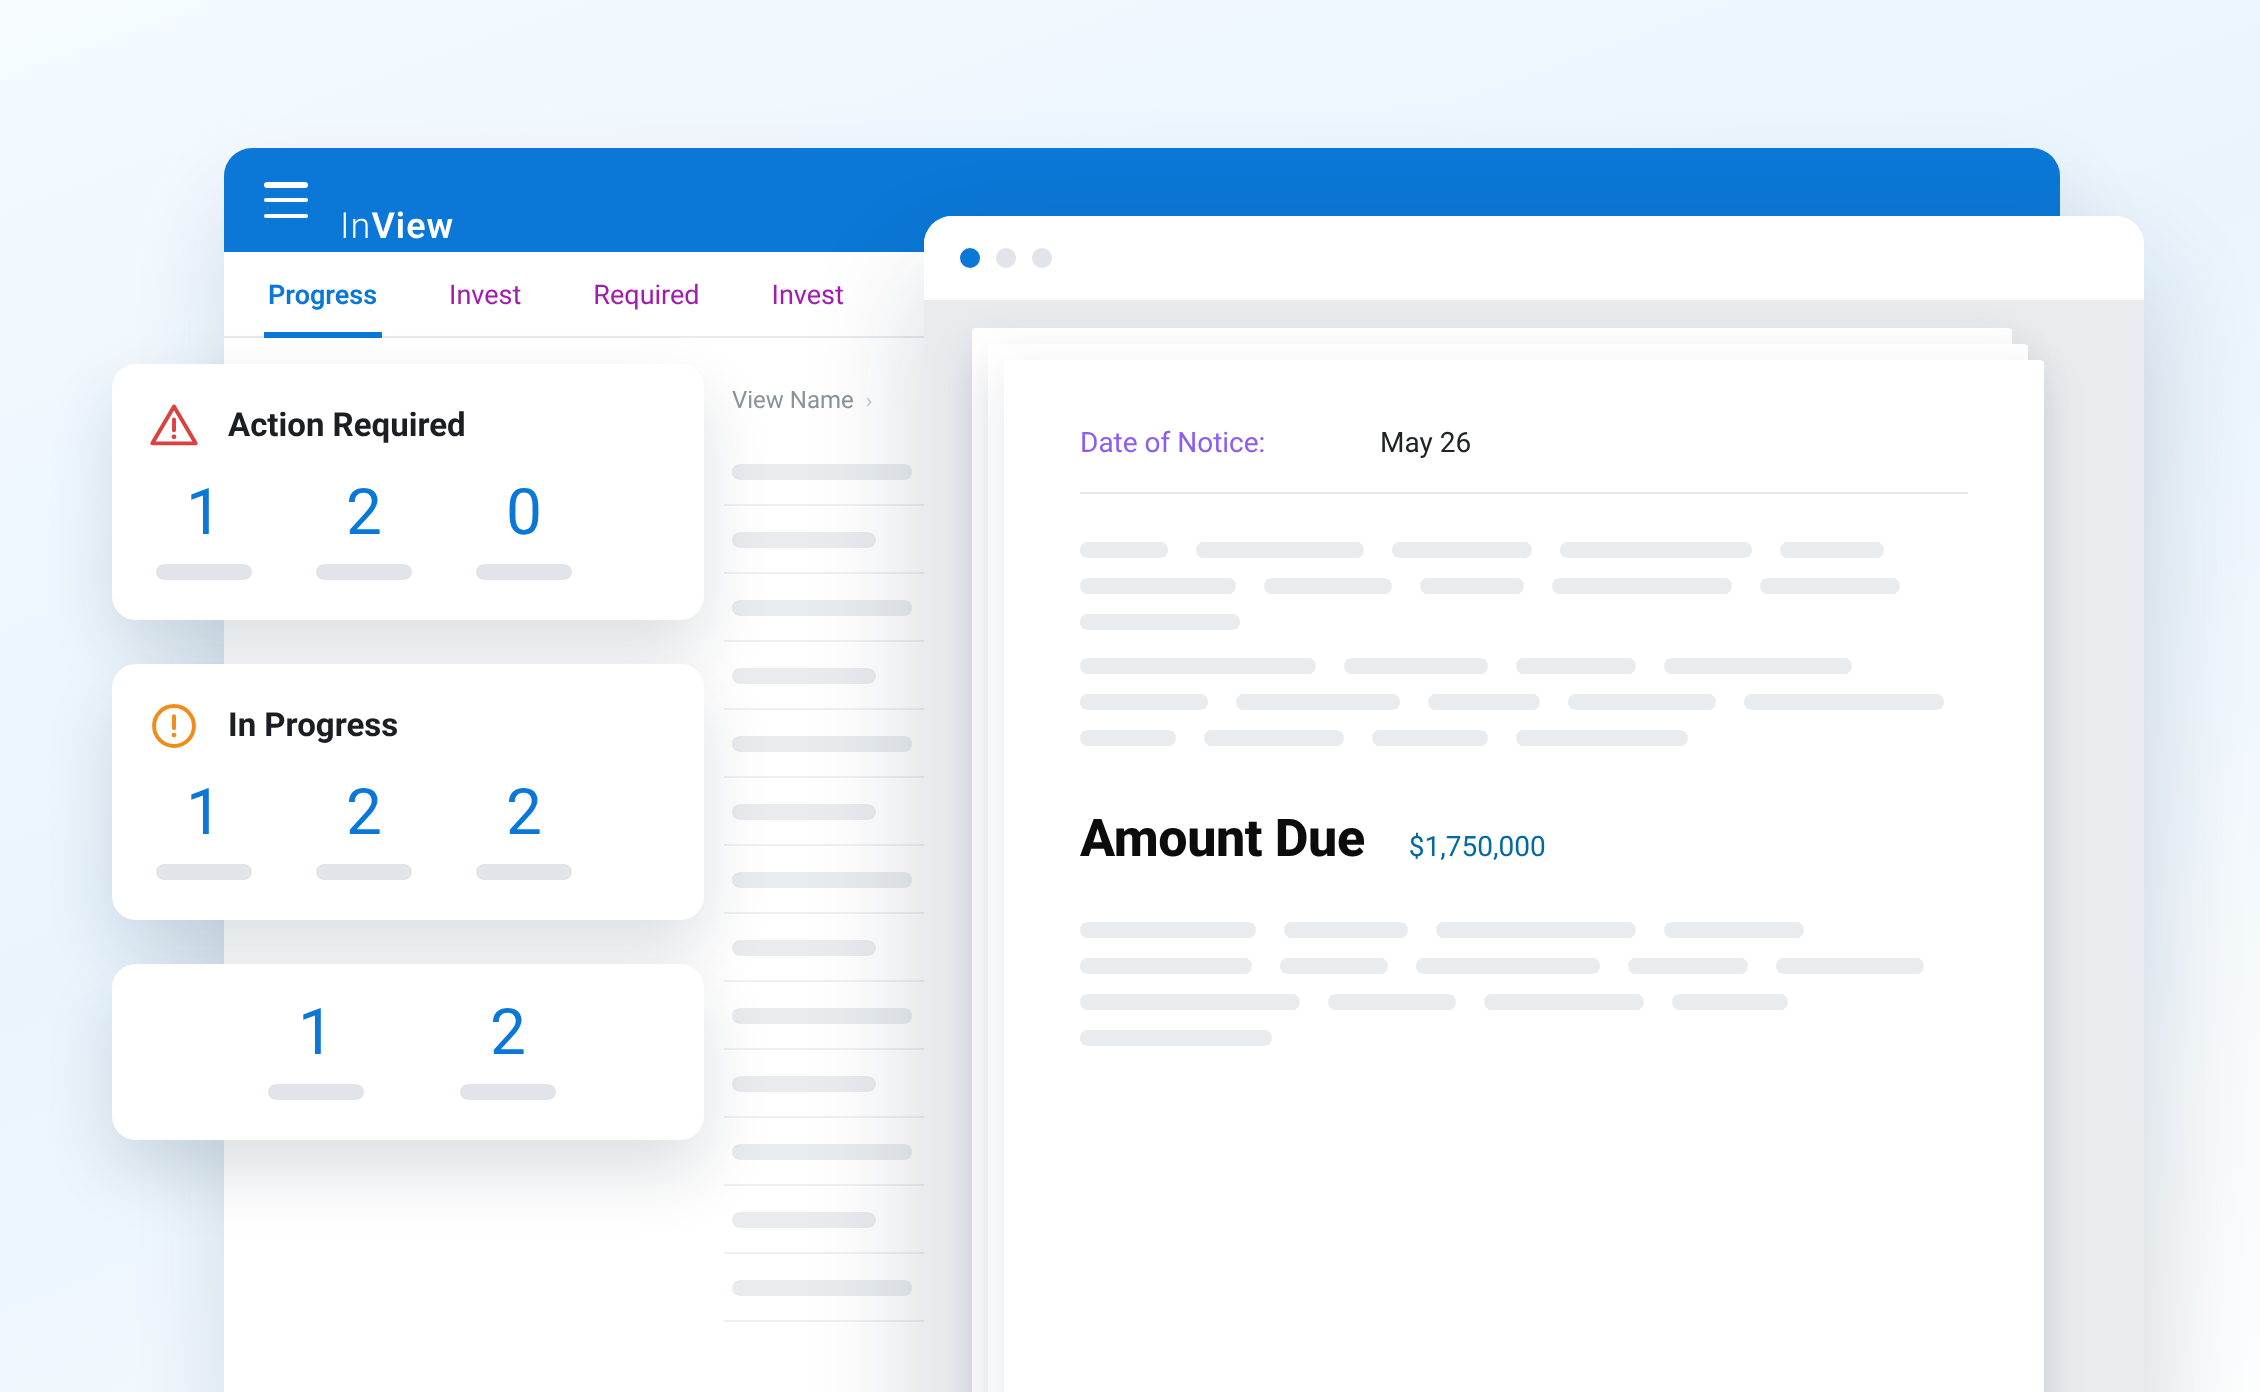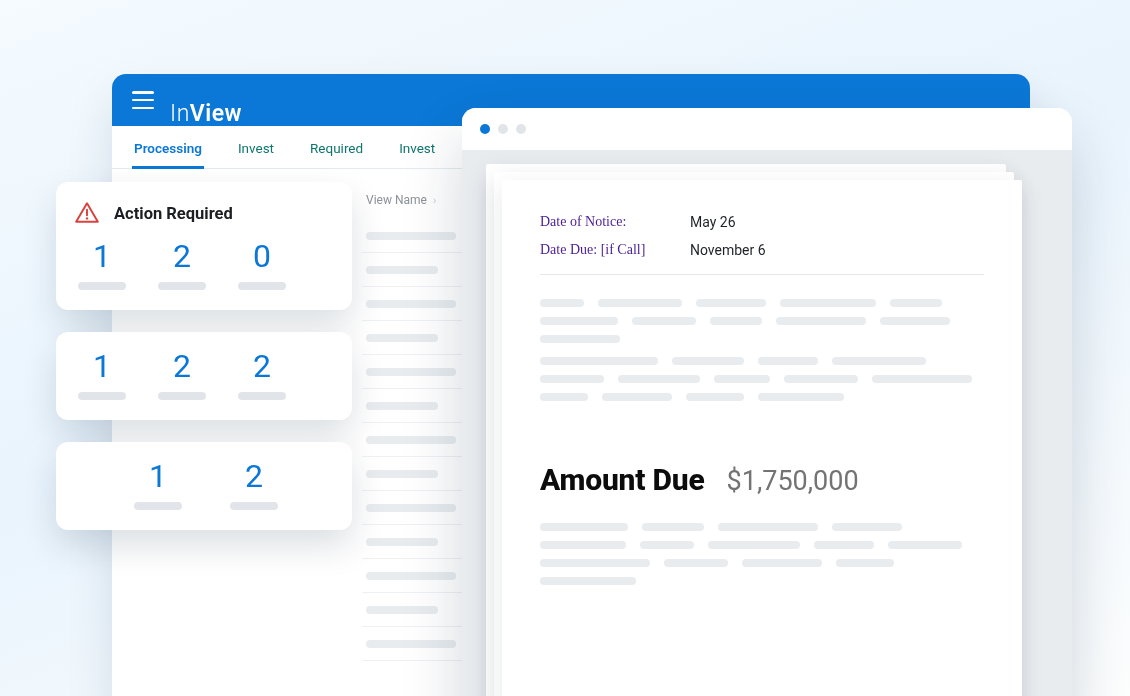--- a/index.html
+++ b/index.html
@@ -31,31 +31,31 @@
     align-items: center;
     padding: 0 20px;
     color: #fff;
   }
   .hamburger {
     width: 22px; height: 18px;
     display: inline-flex; flex-direction: column; justify-content: space-between;
     margin-right: 16px;
   }
   .hamburger span { display:block; height:2.5px; width:100%; background:#fff; border-radius:2px; }
-  .brand { font-weight:300; font-size:23px; letter-spacing:.5px;margin-top:26px; }
+  .brand { font-weight:300; font-size:18px; letter-spacing:.5px;margin-top:26px; }
   .brand b { font-weight:600; }
 
   .tabs {
     display:flex; gap:32px; padding: 0 20px; border-bottom:1px solid #e5eaef;
     background:#fff;
   }
   .tab {
     padding: 14px 2px 12px;
     font-size:13.5px;
-    color:#0f766e;
+    color:#a21caf;
     position:relative;
     cursor:pointer;
   }
   .tab.active { color:#0b77d6; font-weight:600; }
   .tab.active::after {
     content:""; position:absolute; left:0; right:0; bottom:-1px;
     height:3px; background:#0b77d6;
   }
 
   .content {
@@ -97,27 +97,27 @@
   }
   .page {
     position:absolute; background:#fff; border-radius:2px;
     box-shadow: 0 8px 24px rgba(10,33,60,.10);
   }
   .page.p3 { top:-16px; left:-16px; width:520px; height:640px; }
   .page.p2 { top:-8px;  left:-8px;  width:520px; height:640px; }
   .page.p1 { top:0;     left:0;     width:520px; height:640px; padding: 34px 38px; }
 
   .field-row { display:flex; gap:28px; font-size:14px; color:#1f2328; margin-bottom:12px;}
-  .field-row .lbl { color:#4c1d95; min-width:122px;font-family:Liberation Serif, serif;}
+  .field-row .lbl { color:#8b5cf6; min-width:122px;}
   .hr { border:0; border-top:1px solid #e4e8ec; margin:16px 0 24px;}
   .sk { height:8px; background:#e8ecef; border-radius:4px; display:inline-block;}
   .sk-row { display:flex; flex-wrap:wrap; gap:10px 14px; margin-bottom:14px;}
   .amount-row { display:flex; align-items:baseline; gap:22px; margin:32px 0 26px;}
-  .amount-lbl { font-size:30px; font-weight:800; color:#0c0c0c; letter-spacing:-.2px;margin-top:29px;}
-  .amount-val { font-size:27px; color:#737373;}
+  .amount-lbl { font-size:26px; font-weight:800; color:#0c0c0c; letter-spacing:-.2px;}
+  .amount-val { font-size:14px; color:#0369a1;}
 
   
   .cards {
     position:absolute; top:182px; left:56px; width:296px;
     display:flex; flex-direction:column; gap:22px;
   }
   .card {
     background:#fff; border-radius:12px;
     box-shadow: 0 16px 34px rgba(10,33,60,.14);
     padding: 18px 18px 20px;
@@ -143,21 +143,21 @@
       <span></span>
         <span></span>
         <span></span>
     </span>
     <span class="brand">
       <span>In</span><b>View</b>
     </span>
   </div>
 
   <div class="tabs">
-    <div class="tab active">Processing</div>
+    <div class="tab active">Progress</div>
     <div class="tab">Invest</div>
     <div class="tab">Required</div>
     <div class="tab">Invest</div>
   </div>
 
   <div class="content">
     <div class="col-header">
       <span>View Name</span>
       <span class="chev">›</span>
     </div>
@@ -213,24 +213,20 @@
   </div>
 
   <div class="page-stack">
     <div class="page p3"></div>
     <div class="page p2"></div>
     <div class="page p1">
 
       <div class="field-row">
         <span class="lbl">Date of Notice:</span>
         <span>May 26</span>
-      </div>
-      <div class="field-row">
-        <span class="lbl">Date Due: [if Call]</span>
-        <span>November 6</span>
       </div>
 
       <hr class="hr">
 
       <div class="sk-row">
         <span class="sk" style="width:44px"></span>
           <span class="sk" style="width:84px"></span>
           <span class="sk" style="width:70px"></span>
           <span class="sk" style="width:96px"></span>
           <span class="sk" style="width:52px"></span>
@@ -303,20 +299,28 @@
           <span class="mini"></span>
         </div>
       <div class="stat">
           <span class="num">0</span>
           <span class="mini"></span>
         </div>
     </div>
   </div>
 
   <div class="card">
+    <div class="card-head">
+      <svg class="icon" viewBox="0 0 24 24">
+        <circle cx="12" cy="12" r="9.2" fill="none" stroke="#f08c1a" stroke-width="1.8"></circle>
+        <line x1="12" y1="7.5" x2="12" y2="13" stroke="#f08c1a" stroke-width="1.8" stroke-linecap="round"></line>
+        <circle cx="12" cy="16.2" r="1.1" fill="#f08c1a"></circle>
+      </svg>
+      <span class="card-title">In Progress</span>
+    </div>
     <div class="stat-row">
       <div class="stat">
           <span class="num">1</span>
           <span class="mini"></span>
         </div>
       <div class="stat">
           <span class="num">2</span>
           <span class="mini"></span>
         </div>
       <div class="stat">

